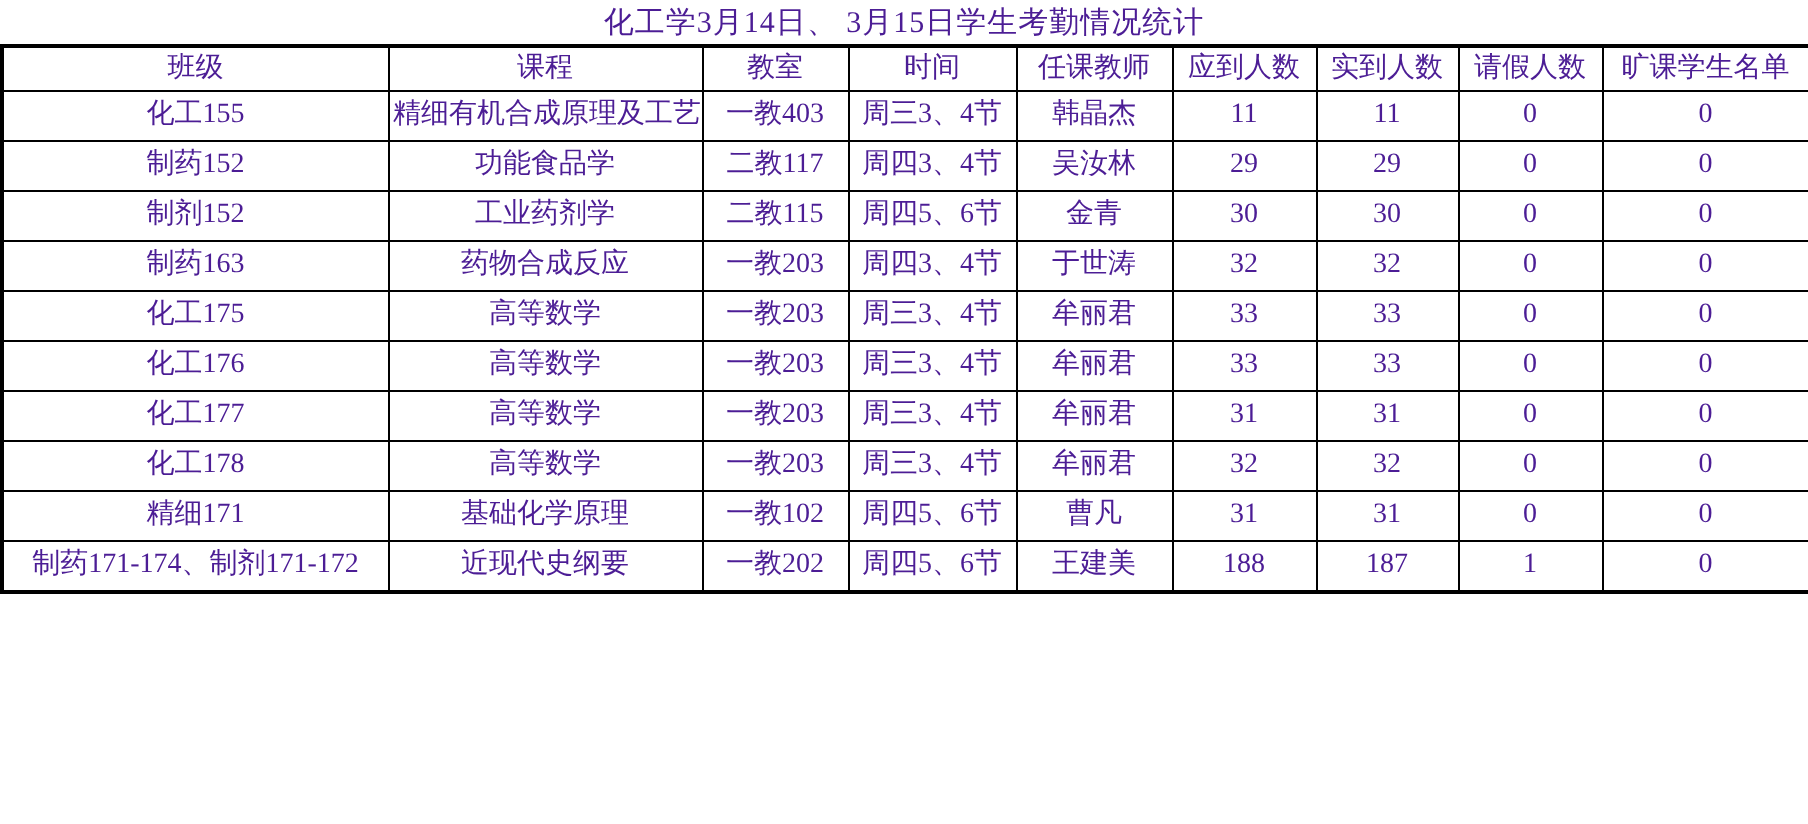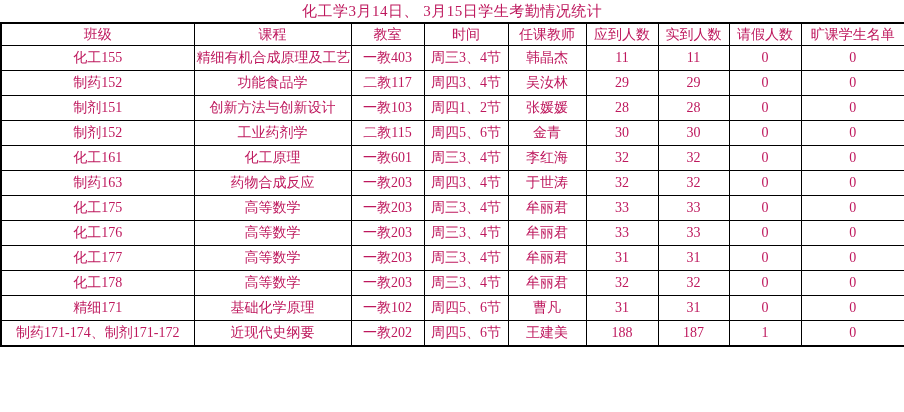--- a/index.html
+++ b/index.html
@@ -1,20 +1,20 @@
 <!DOCTYPE html>
 <html><head>
 <meta charset="utf-8">
 <style>
   html, body { margin: 0; padding: 0; }
   .screen {
     width: 904px;
     height: 396px;
     background: #ffffff;
-    color: #be185d;
+    color: #4c1d95;
     font-family: "Liberation Serif", "DejaVu Serif", serif;
     overflow: hidden;
   }
   .title-bar {
     height: 22px;
     display: flex;
     align-items: center;
     justify-content: center;
     font-size: 15px;
     letter-spacing: 0.5px;
@@ -88,49 +88,27 @@
           <td>功能食品学</td>
           <td>二教117</td>
           <td>周四3、4节</td>
           <td>吴汝林</td>
           <td>29</td>
           <td>29</td>
           <td>0</td>
           <td>0</td>
         </tr>
         <tr>
-          <td>制剂151</td>
-          <td>创新方法与创新设计</td>
-          <td>一教103</td>
-          <td>周四1、2节</td>
-          <td>张媛媛</td>
-          <td>28</td>
-          <td>28</td>
-          <td>0</td>
-          <td>0</td>
-        </tr>
-        <tr>
           <td>制剂152</td>
           <td>工业药剂学</td>
           <td>二教115</td>
           <td>周四5、6节</td>
           <td>金青</td>
           <td>30</td>
           <td>30</td>
-          <td>0</td>
-          <td>0</td>
-        </tr>
-        <tr>
-          <td>化工161</td>
-          <td>化工原理</td>
-          <td>一教601</td>
-          <td>周三3、4节</td>
-          <td>李红海</td>
-          <td>32</td>
-          <td>32</td>
           <td>0</td>
           <td>0</td>
         </tr>
         <tr>
           <td>制药163</td>
           <td>药物合成反应</td>
           <td>一教203</td>
           <td>周四3、4节</td>
           <td>于世涛</td>
           <td>32</td>

